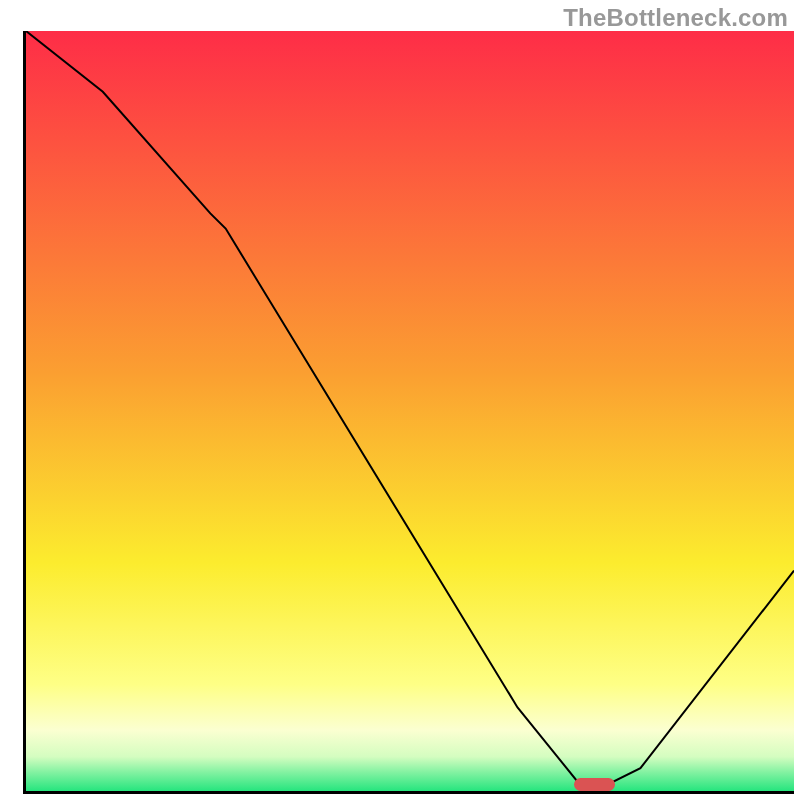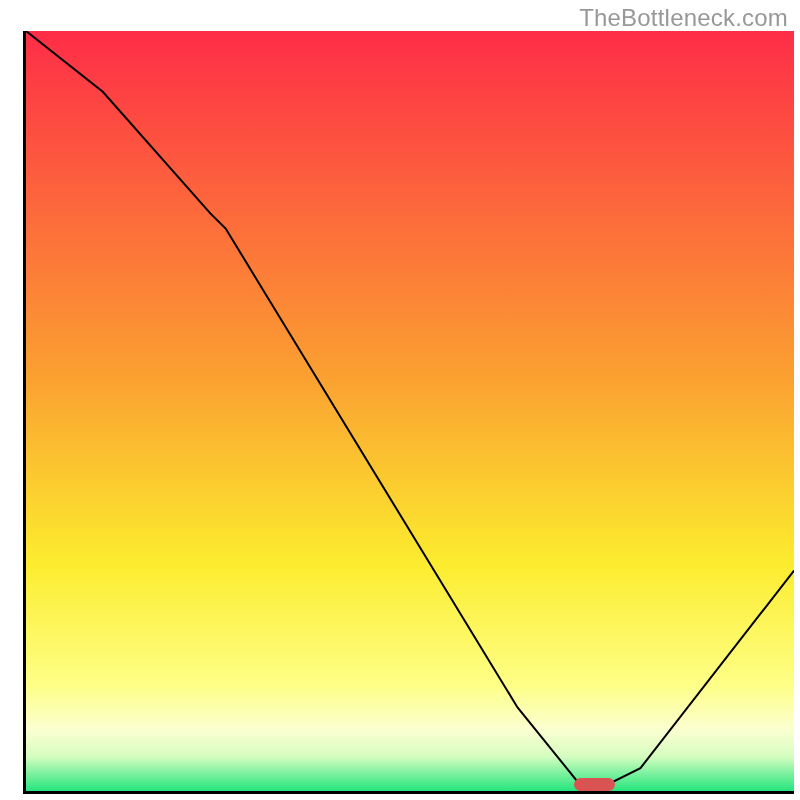--- a/index.html
+++ b/index.html
@@ -14,21 +14,21 @@
     position: relative;
     width: 800px;
     height: 800px;
   }
   .watermark {
     position: absolute;
     top: 4px;
     right: 12px;
     font-size: 24px;
     color: #989898;
-    font-weight: 400;
+    font-weight: 700;
     letter-spacing: 0.2px;
   }
   .plot-area {
     position: absolute;
     left: 23px;
     top: 31px;
     width: 771px;
     height: 763px;
     border-left: 3px solid #000;
     border-bottom: 3px solid #000;

